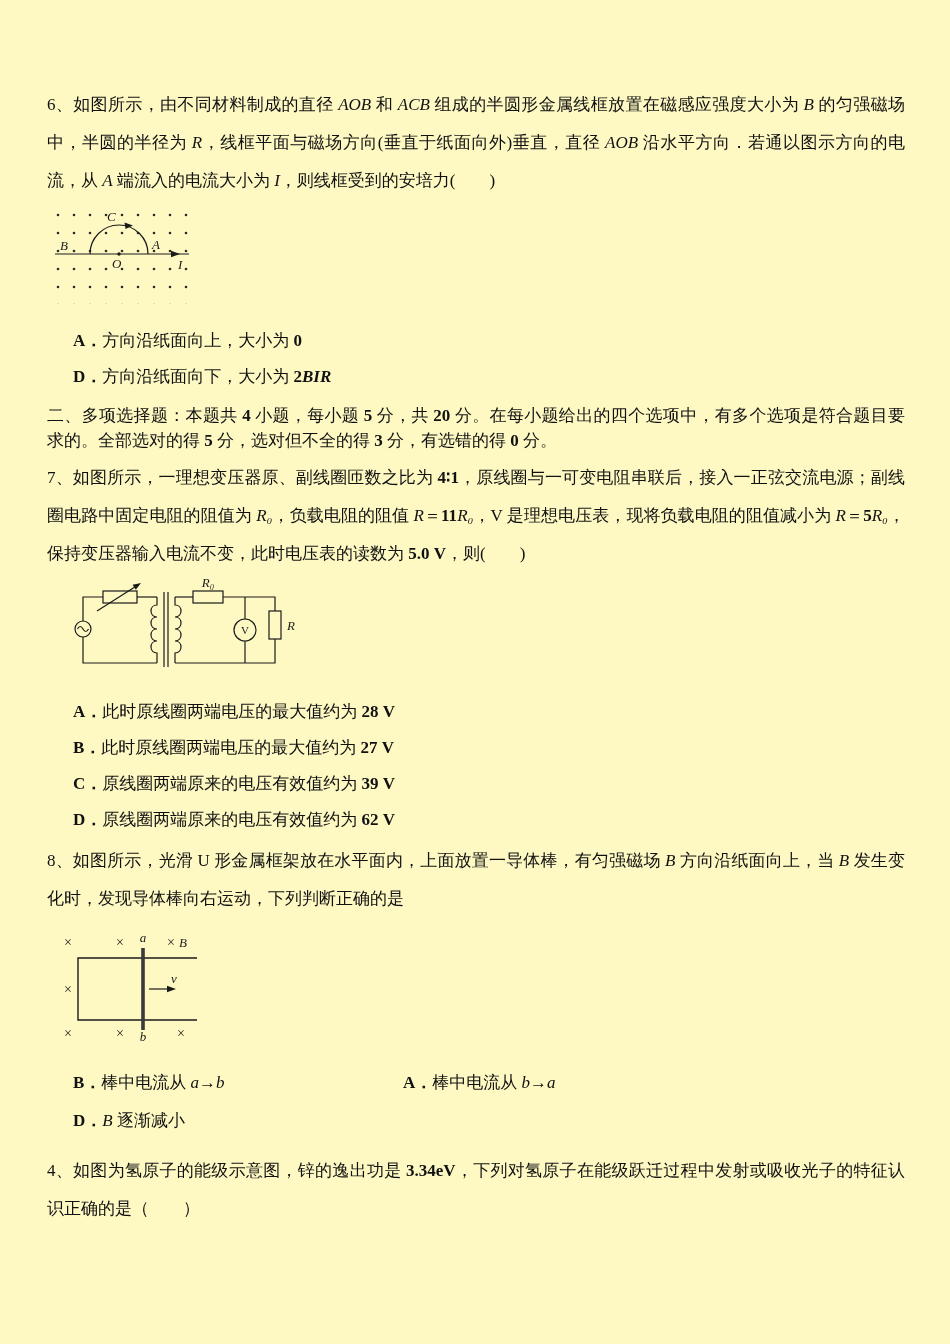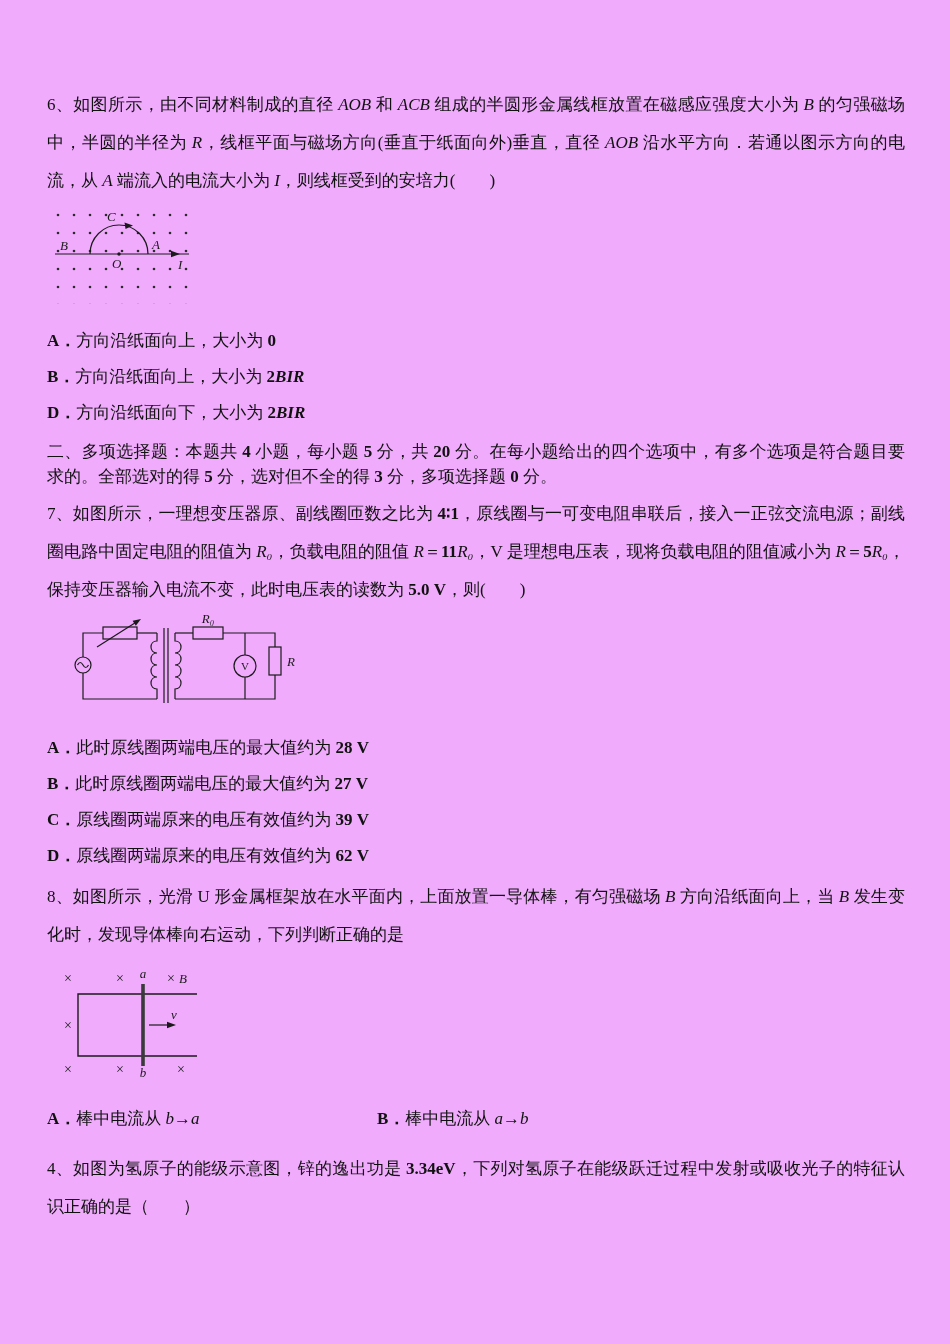--- a/index.html
+++ b/index.html
@@ -1,28 +1,28 @@
 <!DOCTYPE html>
 <html><head>
 <meta charset="utf-8">
 <style>
   * { margin:0; padding:0; box-sizing:border-box; }
   html,body { background:#ffffff; }
   .page {
-    width:950px; height:1344px; margin:0 auto; background:#f0abfc;
+    width:950px; height:1344px; margin:0 auto; background:#fef9c3;
     padding:82px 45px 40px 47px;
     font-family:"Liberation Serif","DejaVu Serif",serif;
     font-size:17px; color:#111; overflow:hidden;
   }
   .stem { line-height:38px; text-align:justify; }
   .section-head { line-height:25px; text-align:justify; margin:8px 0 6px 0; }
   .m  { font-style:italic; }
   .b  { font-weight:700; }
   .bm { font-weight:700; font-style:italic; }
-  .opts { margin-top:12px; }
+  .opts { margin-top:12px;margin-left:26px; }
   .opt { line-height:36px; }
   .two-col { display:grid; grid-template-columns:330px 1fr; margin-top:16px; }
   .two-col .opt { line-height:38px; }
   figure { display:block; }
   .figwrap-1 { margin:6px 0 8px 5px; }
   .figwrap-2 { margin:4px 0 6px 18px; }
   .figwrap-3 { margin:10px 0 8px 8px; }
   svg.fig text { font-family:"Liberation Serif","DejaVu Serif",serif; fill:#1a1a1a; }
   svg.fig .lbl  { font-style:italic; font-size:13px; }
   svg.fig .vlbl { font-size:11px; }
@@ -54,26 +54,25 @@
         <text x="8" y="44" class="lbl">B</text>
         <text x="60" y="62" class="lbl">O</text>
         <text x="100" y="43" class="lbl">A</text>
         <text x="55" y="15" class="lbl">C</text>
         <text x="126" y="63" class="lbl">I</text>
       </svg>
     </figure>
 
     <div class="opts">
       <div class="opt"><span class="b">A．</span><span>方向沿纸面向上，大小为 </span><span class="b">0</span></div>
-      <div class="opt"><span class="b">B．</span><span>方向沿纸面向上，大小为 </span><span class="b">2</span><span class="bm">BIR</span></div>
       <div class="opt"><span class="b">D．</span><span>方向沿纸面向下，大小为 </span><span class="b">2</span><span class="bm">BIR</span></div>
     </div>
   </section>
 
-  <p class="section-head"><span>二、多项选择题：本题共 </span><span class="b">4</span><span> 小题，每小题 </span><span class="b">5</span><span> 分，共 </span><span class="b">20</span><span> 分。在每小题给出的四个选项中，有多个选项是符合题目要求的。全部选对的得 </span><span class="b">5</span><span> 分，选对但不全的得 </span><span class="b">3</span><span> 分，多项选择题 </span><span class="b">0</span><span> 分。</span></p>
+  <p class="section-head"><span>二、多项选择题：本题共 </span><span class="b">4</span><span> 小题，每小题 </span><span class="b">5</span><span> 分，共 </span><span class="b">20</span><span> 分。在每小题给出的四个选项中，有多个选项是符合题目要求的。全部选对的得 </span><span class="b">5</span><span> 分，选对但不全的得 </span><span class="b">3</span><span> 分，有选错的得 </span><span class="b">0</span><span> 分。</span></p>
 
   <section class="q">
     <p class="stem"><span>7、如图所示，一理想变压器原、副线圈匝数之比为 </span><span class="b">4∶1</span><span>，原线圈与一可变电阻串联后，接入一正弦交流电源；副线圈电路中固定电阻的阻值为 </span><span class="m">R₀</span><span>，负载电阻的阻值 </span><span class="m">R</span><span>＝</span><span class="b">11</span><span class="m">R₀</span><span>，V 是理想电压表，现将负载电阻的阻值减小为 </span><span class="m">R</span><span>＝</span><span class="b">5</span><span class="m">R₀</span><span>，保持变压器输入电流不变，此时电压表的读数为 </span><span class="b">5.0 V</span><span>，则(　　)</span></p>
 
     <figure class="figwrap-2">
       <svg class="fig" width="235" height="100" viewBox="0 0 235 100">
         <g fill="none" stroke="#1a1a1a" stroke-width="1.2">
           <path d="M38,20 H18 V44"></path>
           <path d="M18,60 V86 H92"></path>
           <circle cx="18" cy="52" r="8"></circle>
@@ -126,22 +125,23 @@
         <text x="116" y="19" class="cross mid">×</text>
         <text x="124" y="19" class="lbl">B</text>
         <text x="13" y="66" class="cross mid">×</text>
         <text x="13" y="110" class="cross mid">×</text>
         <text x="65" y="110" class="cross mid">×</text>
         <text x="126" y="110" class="cross mid">×</text>
       </svg>
     </figure>
 
     <div class="opts two-col">
+      <div class="opt"><span class="b">B．</span><span>棒中电流从 </span><span class="m">a</span><span>→</span><span class="m">b</span></div>
       <div class="opt"><span class="b">A．</span><span>棒中电流从 </span><span class="m">b</span><span>→</span><span class="m">a</span></div>
-      <div class="opt"><span class="b">B．</span><span>棒中电流从 </span><span class="m">a</span><span>→</span><span class="m">b</span></div>
+      <div class="opt"><span class="b">D．</span><span class="m">B</span><span> 逐渐减小</span></div>
     </div>
   </section>
 
   <section class="q" style="margin-top:12px;">
     <p class="stem"><span>4、如图为氢原子的能级示意图，锌的逸出功是 </span><span class="b">3.34eV</span><span>，下列对氢原子在能级跃迁过程中发射或吸收光子的特征认识正确的是（　　）</span></p>
   </section>
 
 </div>
 
 </body></html>

